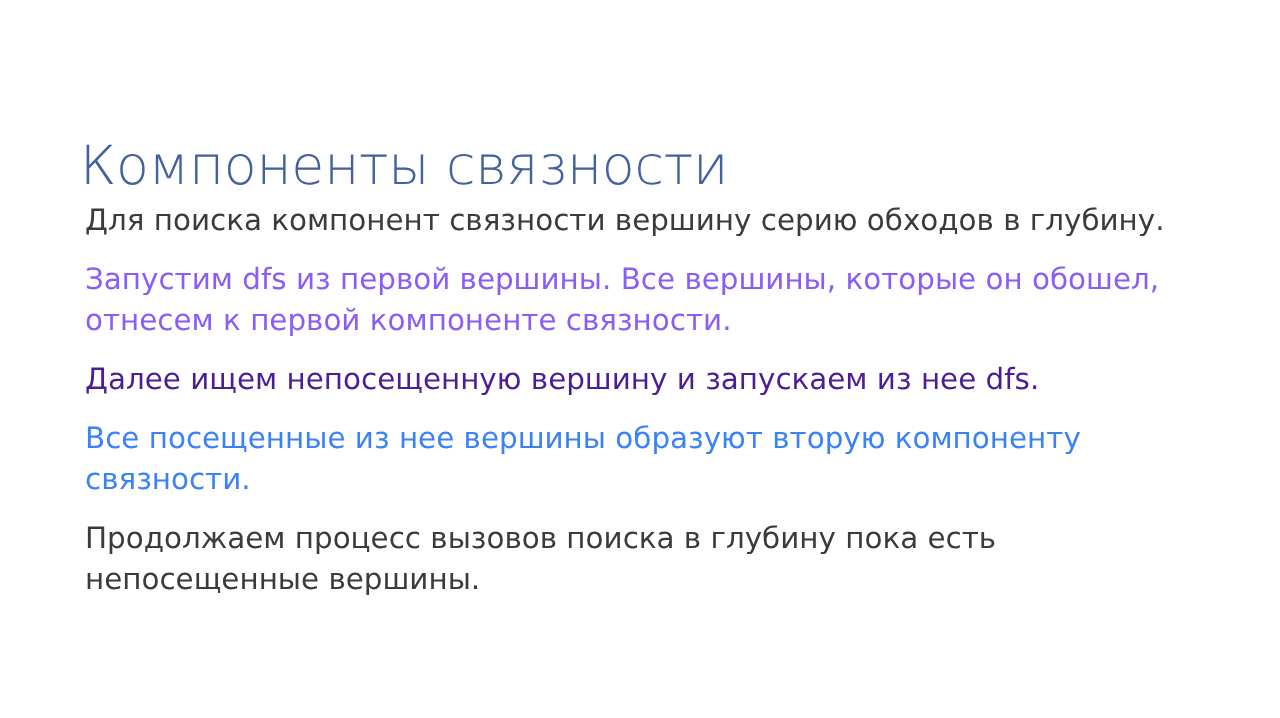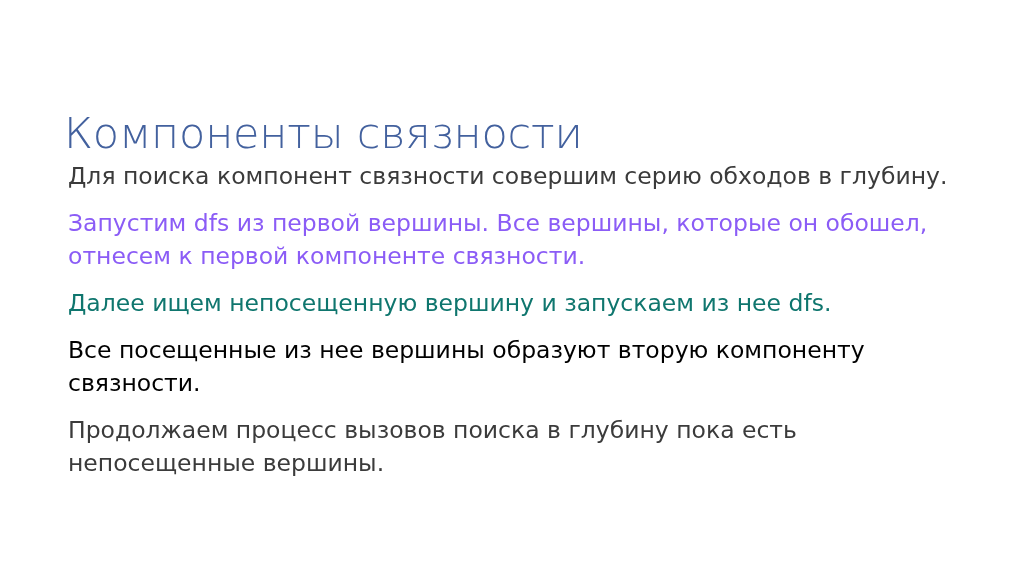--- a/index.html
+++ b/index.html
@@ -58,20 +58,20 @@
   }
 </style>
 </head>
 <body>
 
 <div id="slide" style="background: rgb(255, 255, 255);">
 
   <h1 id="slide-title" style="color: rgb(67, 97, 158);">Компоненты связности</h1>
 
   <div id="slide-body">
-    <p class="body-para" style="color: rgb(59, 59, 59);">Для поиска компонент связности совершим серию обходов в глубину.</p>
+    <p class="body-para" style="color: rgb(59, 59, 59);">Для поиска компонент связности вершину серию обходов в глубину.</p>
     <p class="body-para" style="color: #8b5cf6;">Запустим dfs из первой вершины. Все вершины, которые он обошел, отнесем к первой компоненте связности.</p>
-    <p class="body-para" style="color: #0f766e;">Далее ищем непосещенную вершину и запускаем из нее dfs.</p>
-    <p class="body-para" style="color: #000000;">Все посещенные из нее вершины образуют вторую компоненту связности.</p>
+    <p class="body-para" style="color: #4c1d95;">Далее ищем непосещенную вершину и запускаем из нее dfs.</p>
+    <p class="body-para" style="color: #3b82f6;">Все посещенные из нее вершины образуют вторую компоненту связности.</p>
     <p class="body-para" style="color: rgb(59, 59, 59);">Продолжаем процесс вызовов поиска в глубину пока есть непосещенные вершины.</p>
   </div>
 
 </div>
 
 </body></html>

